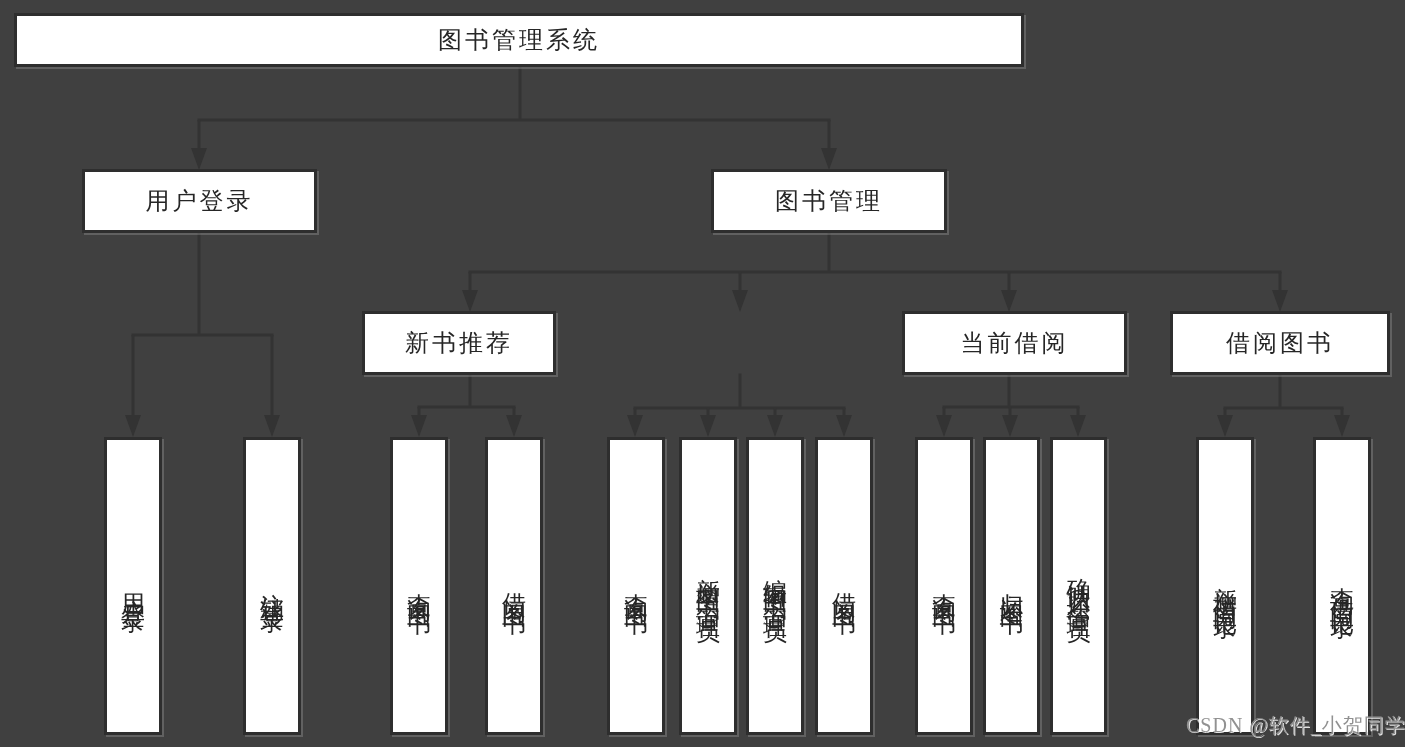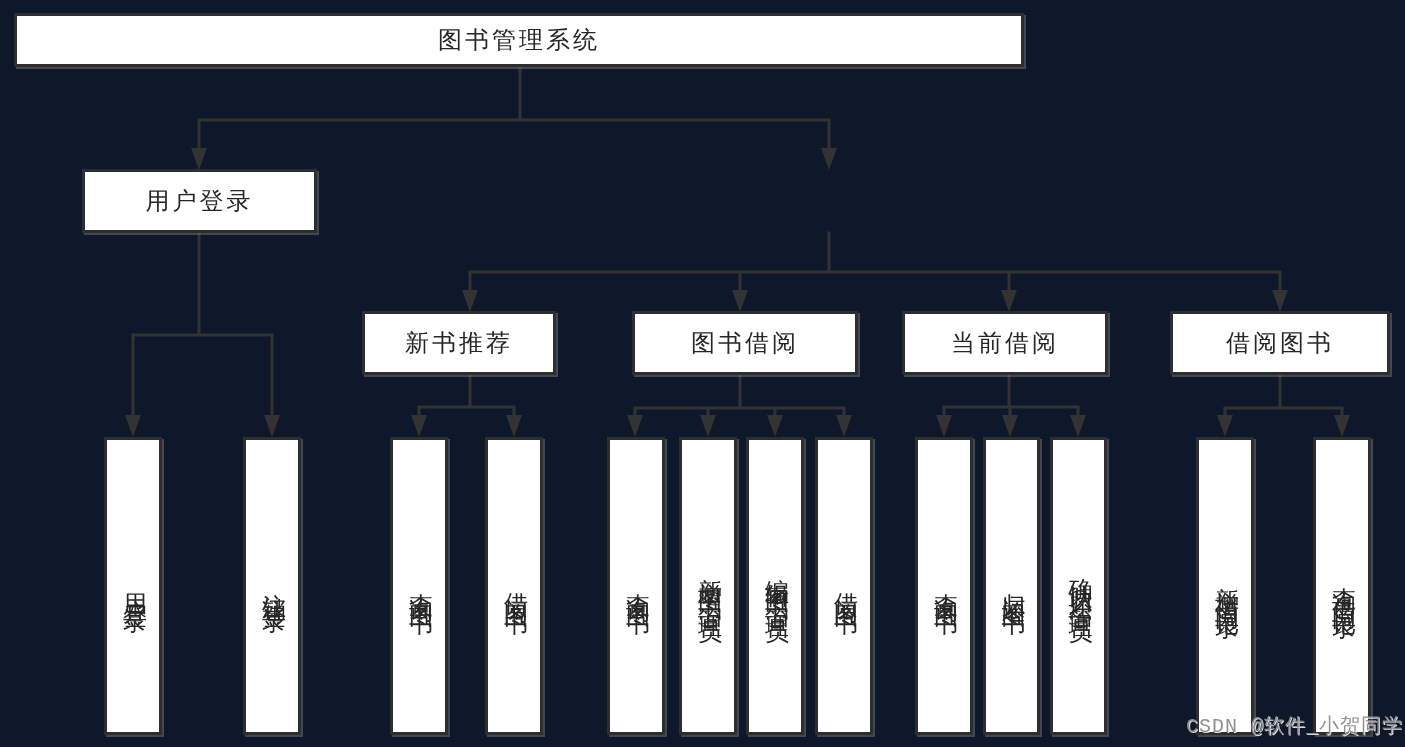--- a/index.html
+++ b/index.html
@@ -1,20 +1,20 @@
 <!DOCTYPE html>
 <html><head>
 <meta charset="utf-8">
 <style>
   html,body{margin:0;padding:0;background:#ffffff;}
   #canvas{
     position:relative;
     width:1405px;height:747px;
-    background:#0f172a;
-    font-family:Liberation Mono, monospace;
+    background:#404040;
+    font-family:Liberation Serif, serif;
     overflow:hidden;
   }
   #connectors{position:absolute;left:0;top:0;width:1405px;height:747px;}
   .node{
     position:absolute;
     background:#ffffff;
     border:3px solid #2e2e2e;
     box-sizing:border-box;
     display:flex;align-items:center;justify-content:center;
     color:#262626;
@@ -89,28 +89,28 @@
     </g>
   </svg>
 
   <div class="node h-node" style="left:14px;top:13px;width:1010px;height:54px;">
     <span class="lbl">图书管理系统</span>
   </div>
 
   <div class="node h-node" style="left:82px;top:169px;width:235px;height:64px;">
     <span class="lbl">用户登录</span>
   </div>
+  <div class="node h-node" style="left:711px;top:169px;width:236px;height:64px;">
+    <span class="lbl">图书管理</span>
+  </div>
 
   <div class="node h-node" style="left:362px;top:311px;width:194px;height:64px;">
     <span class="lbl">新书推荐</span>
   </div>
-  <div class="node h-node" style="left:632px;top:311px;width:226px;height:64px;">
-    <span class="lbl">图书借阅</span>
-  </div>
-  <div class="node h-node" style="left:902px;top:311px;width:206px;height:64px;">
+  <div class="node h-node" style="left:902px;top:311px;width:225px;height:64px;">
     <span class="lbl">当前借阅</span>
   </div>
   <div class="node h-node" style="left:1170px;top:311px;width:220px;height:64px;">
     <span class="lbl">借阅图书</span>
   </div>
 
   <div class="node v-node" style="left:104px;top:437px;width:58px;height:298px;">
     <span class="lbl">用户登录</span>
   </div>
   <div class="node v-node" style="left:243px;top:437px;width:58px;height:298px;">

